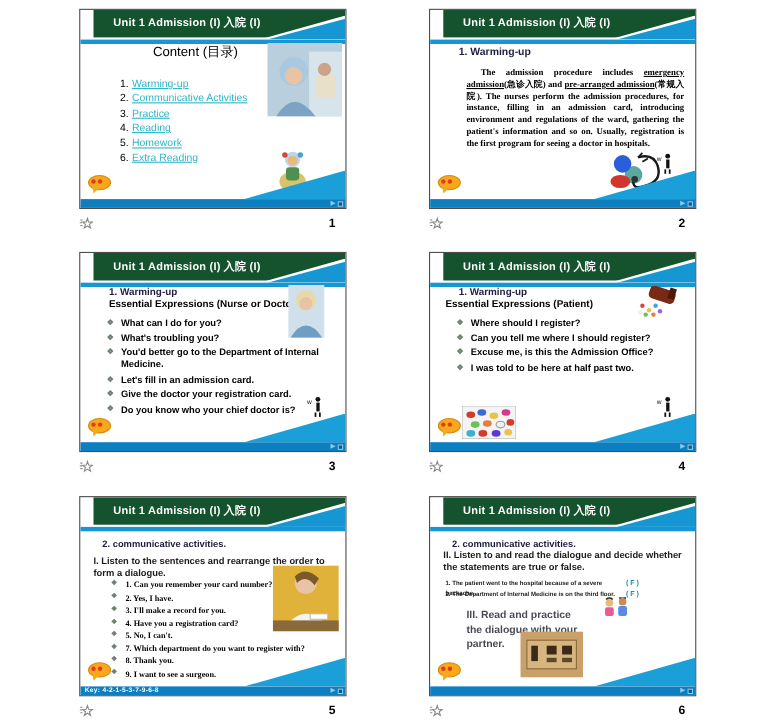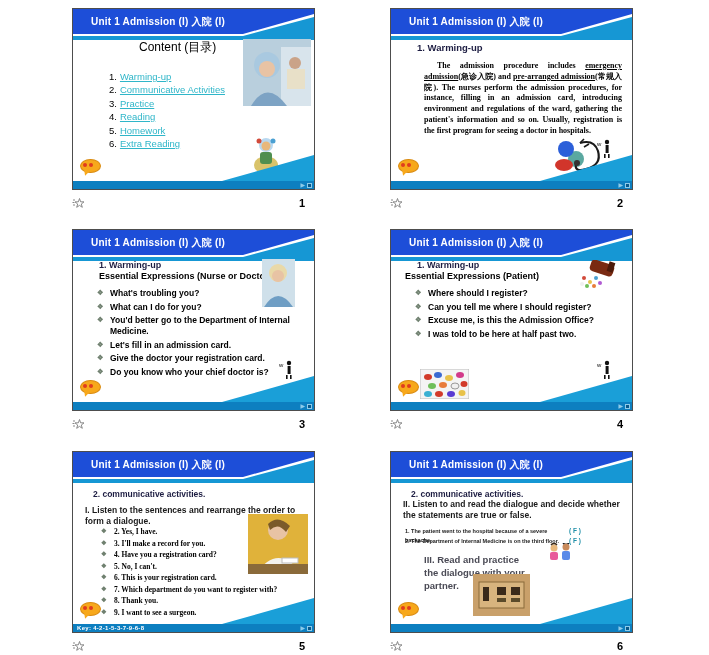--- a/index.html
+++ b/index.html
@@ -2,21 +2,21 @@
 <html><head>
 <meta charset="utf-8">
 <style>
   html,body{margin:0;padding:0}
   body{width:709px;height:655px;background:#ffffff;position:relative;
        font-family:"Liberation Sans",sans-serif;overflow:hidden}
 
   
   .slide{position:absolute;width:243px;height:182px;background:#fff;
          border:1px solid #4d4d4d;box-sizing:border-box;overflow:hidden}
-  .hd{position:absolute;top:0;left:0;right:0;height:25px;background:#1d4ed8}
+  .hd{position:absolute;top:0;left:12px;right:0;height:25px;background:#14532d}
   .hd-title{color:#fff;font-weight:bold;font-size:10px;line-height:25px;
             padding-left:18px;white-space:nowrap;letter-spacing:.2px}
   .wedge-w{position:absolute;top:5px;right:0;width:78px;height:22px;background:#fff;
            clip-path:polygon(0 100%,100% 0,100% 100%)}
   .wedge-c{position:absolute;top:8px;right:0;width:71px;height:19px;background:#1697d4;
            clip-path:polygon(0 100%,100% 0,100% 100%)}
   .strip{position:absolute;top:27px;left:0;right:0;height:4px;background:#1697d4}
   .corner{position:absolute;right:0;bottom:8px;width:92px;height:26px;background:#1a9fd8;
           clip-path:polygon(100% 0,0 100%,100% 100%)}
   .bar{position:absolute;left:0;right:0;bottom:0;height:8px;background:#0d7fc0}
@@ -177,22 +177,22 @@
 <div class="slide" style="left:72px;top:229px">
   <div class="hd">
     <div class="hd-title">Unit 1   Admission (I)  入院 (I)</div>
   </div>
   <div class="wedge-w"></div>
   <div class="wedge-c"></div>
   <div class="strip"></div>
   <div class="sec" style="left:26px;top:30px;font-size:9px">1. Warming-up</div>
   <div class="sub" style="left:26px;top:41px">Essential Expressions (Nurse or Doctor)</div>
   <ul class="blist" style="left:24px;top:58px;width:202px">
+    <li>What can I do for you?</li>
     <li>What's troubling you?</li>
-    <li>What can I do for you?</li>
     <li>You'd better go to the Department of Internal Medicine.</li>
     <li>Let's fill in an admission card.</li>
     <li>Give the doctor your registration card.</li>
     <li>Do you know who your chief doctor is?</li>
   </ul>
   <svg class="ph" style="left:189px;top:29px" width="33" height="48">
     <rect width="33" height="48" fill="#cfe0ea"></rect>
     <circle cx="16" cy="14" r="9" fill="#e9d9a8"></circle>
       <circle cx="16" cy="17" r="6" fill="#e8c3a4"></circle>
     <path d="M2 48 Q16 26 31 48 Z" fill="#6f9ec4"></path>
@@ -283,25 +283,25 @@
 <div class="slide" style="left:72px;top:451px">
   <div class="hd">
     <div class="hd-title">Unit 1   Admission (I)  入院 (I)</div>
   </div>
   <div class="wedge-w"></div>
   <div class="wedge-c"></div>
   <div class="strip"></div>
   <div class="sec" style="left:20px;top:37px;font-size:8.5px">2. communicative activities.</div>
   <div class="task" style="left:12px;top:53px;width:224px">I. Listen to the sentences and rearrange the order to form a dialogue.</div>
   <ul class="blist slist" style="left:28px;top:75px;width:200px">
+    <li>1. Can you remember your card number?</li>
     <li>2. Yes, I have.</li>
     <li>3. I'll make a record for you.</li>
     <li>4. Have you a registration card?</li>
     <li>5. No, I can't.</li>
-    <li>6. This is your registration card.</li>
     <li>7. Which department do you want to register with?</li>
     <li>8. Thank you.</li>
     <li>9. I want to see a surgeon.</li>
   </ul>
   <svg class="ph" style="left:175px;top:62px" width="60" height="60">
     <rect width="60" height="60" fill="#e0b23a"></rect>
     <circle cx="30" cy="16" r="10" fill="#e8c3a4"></circle>
       <path d="M20 10 Q30 0 42 12 L38 18 Q30 8 22 16 Z" fill="#7a5a2a"></path>
     <path d="M8 60 Q30 28 54 60 Z" fill="#f2f2ee"></path>
     <rect x="0" y="50" width="60" height="10" fill="#8a6a3a"></rect>

